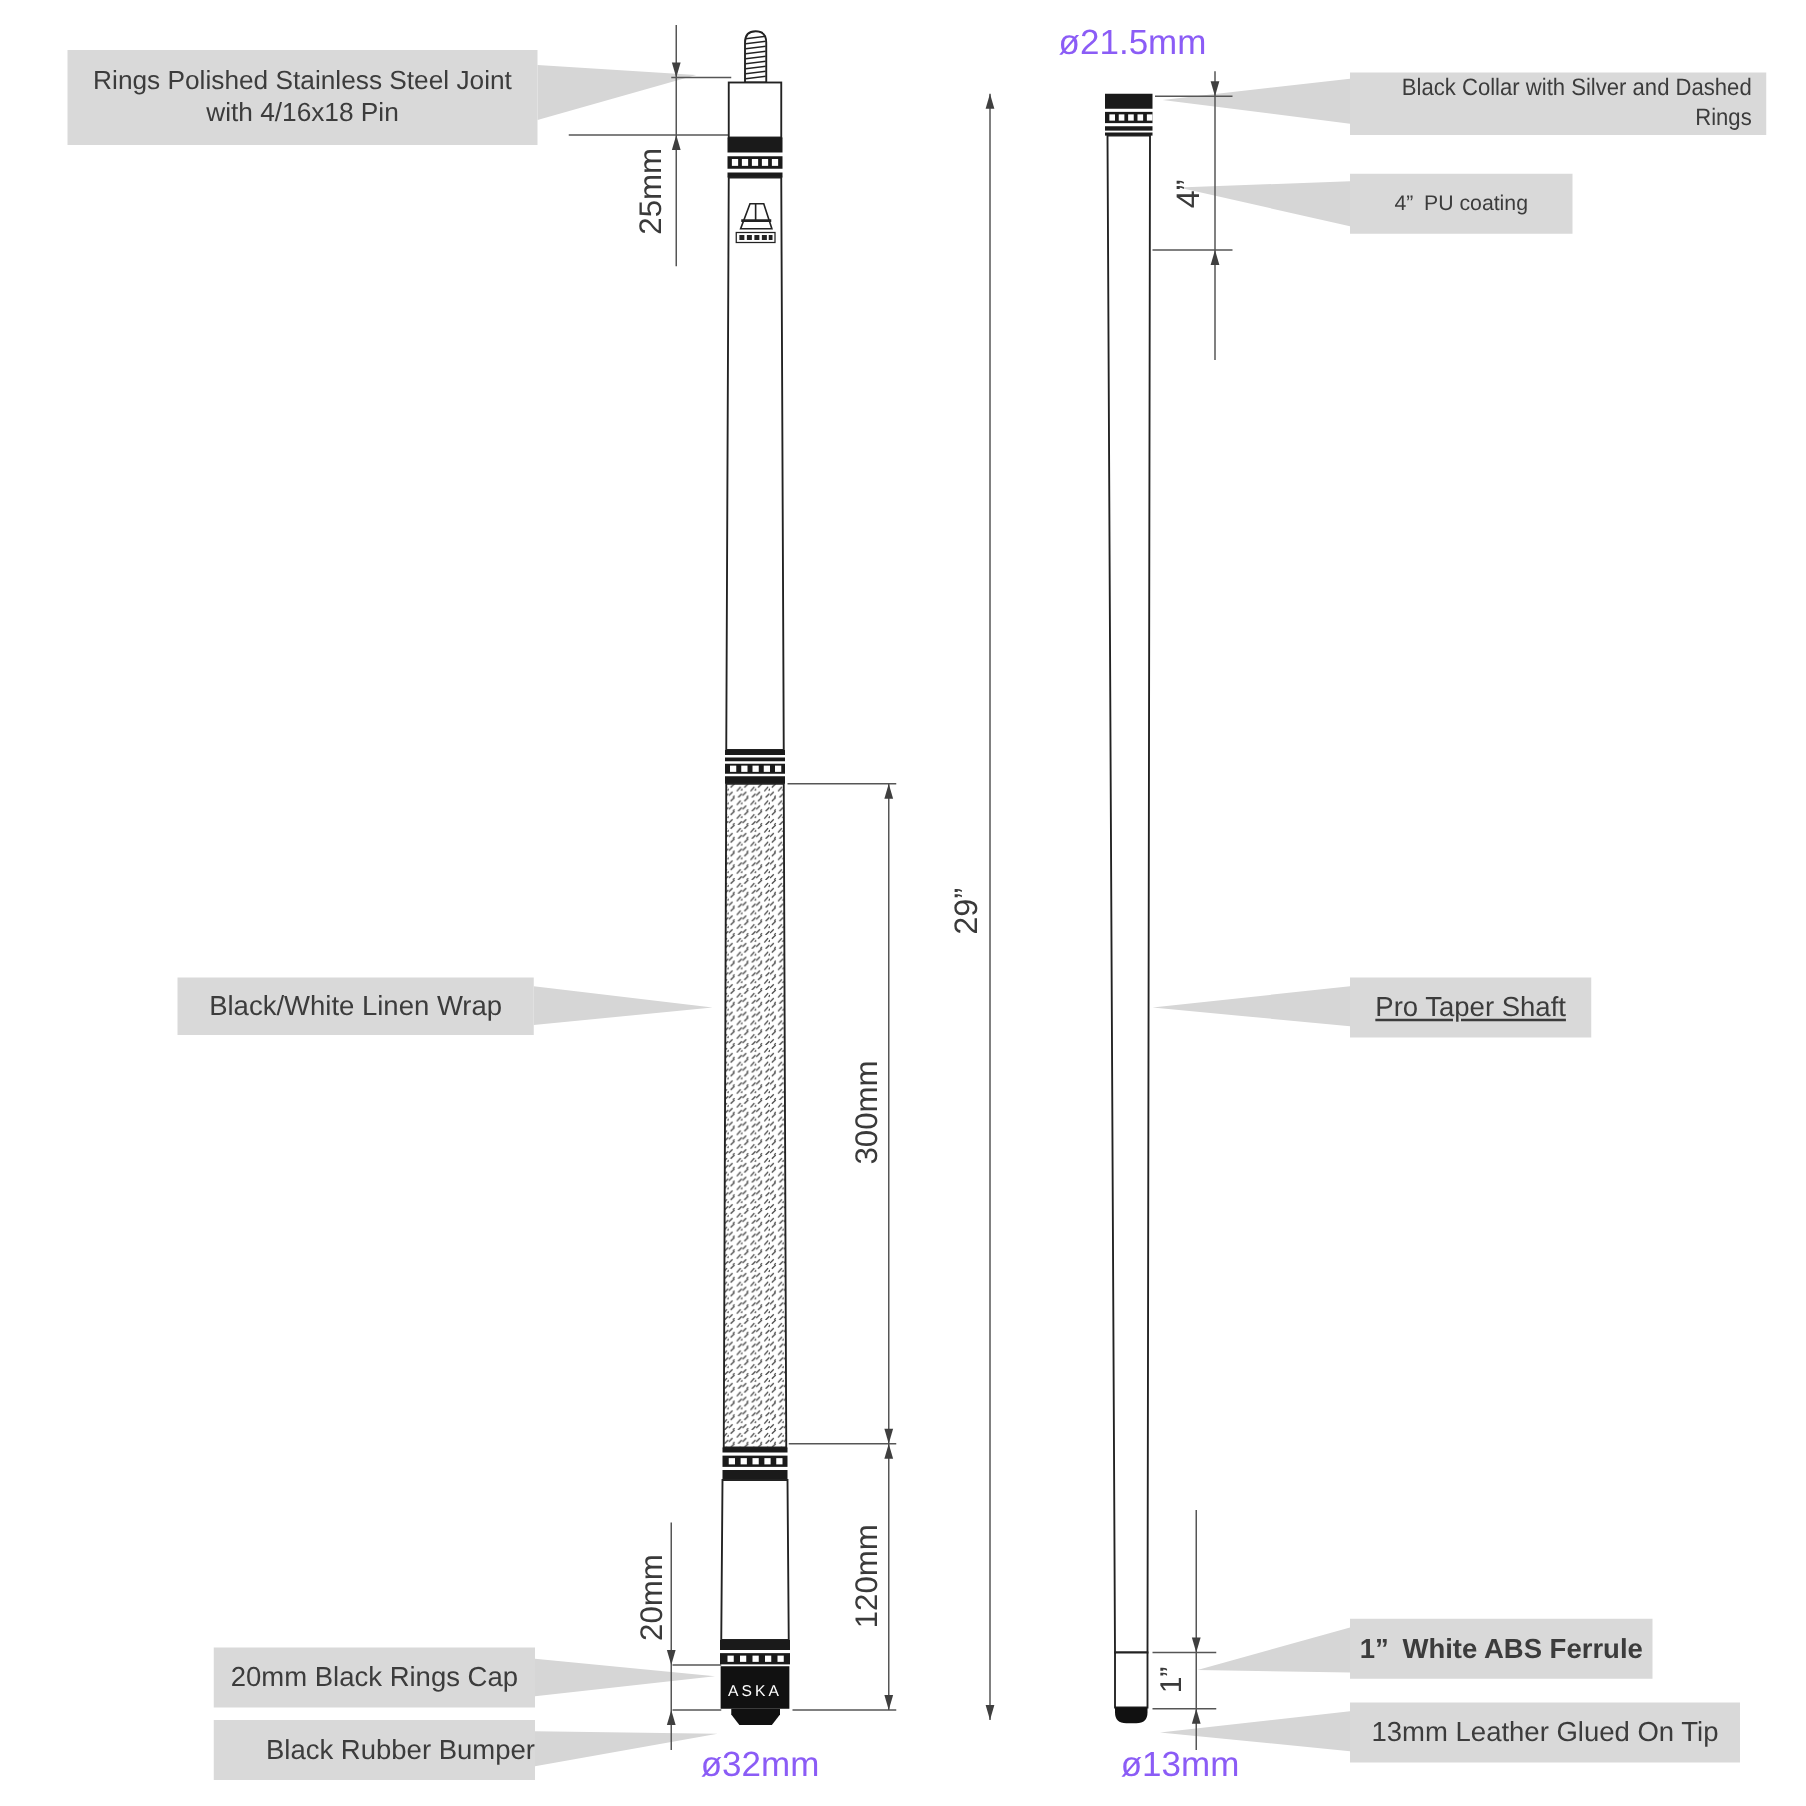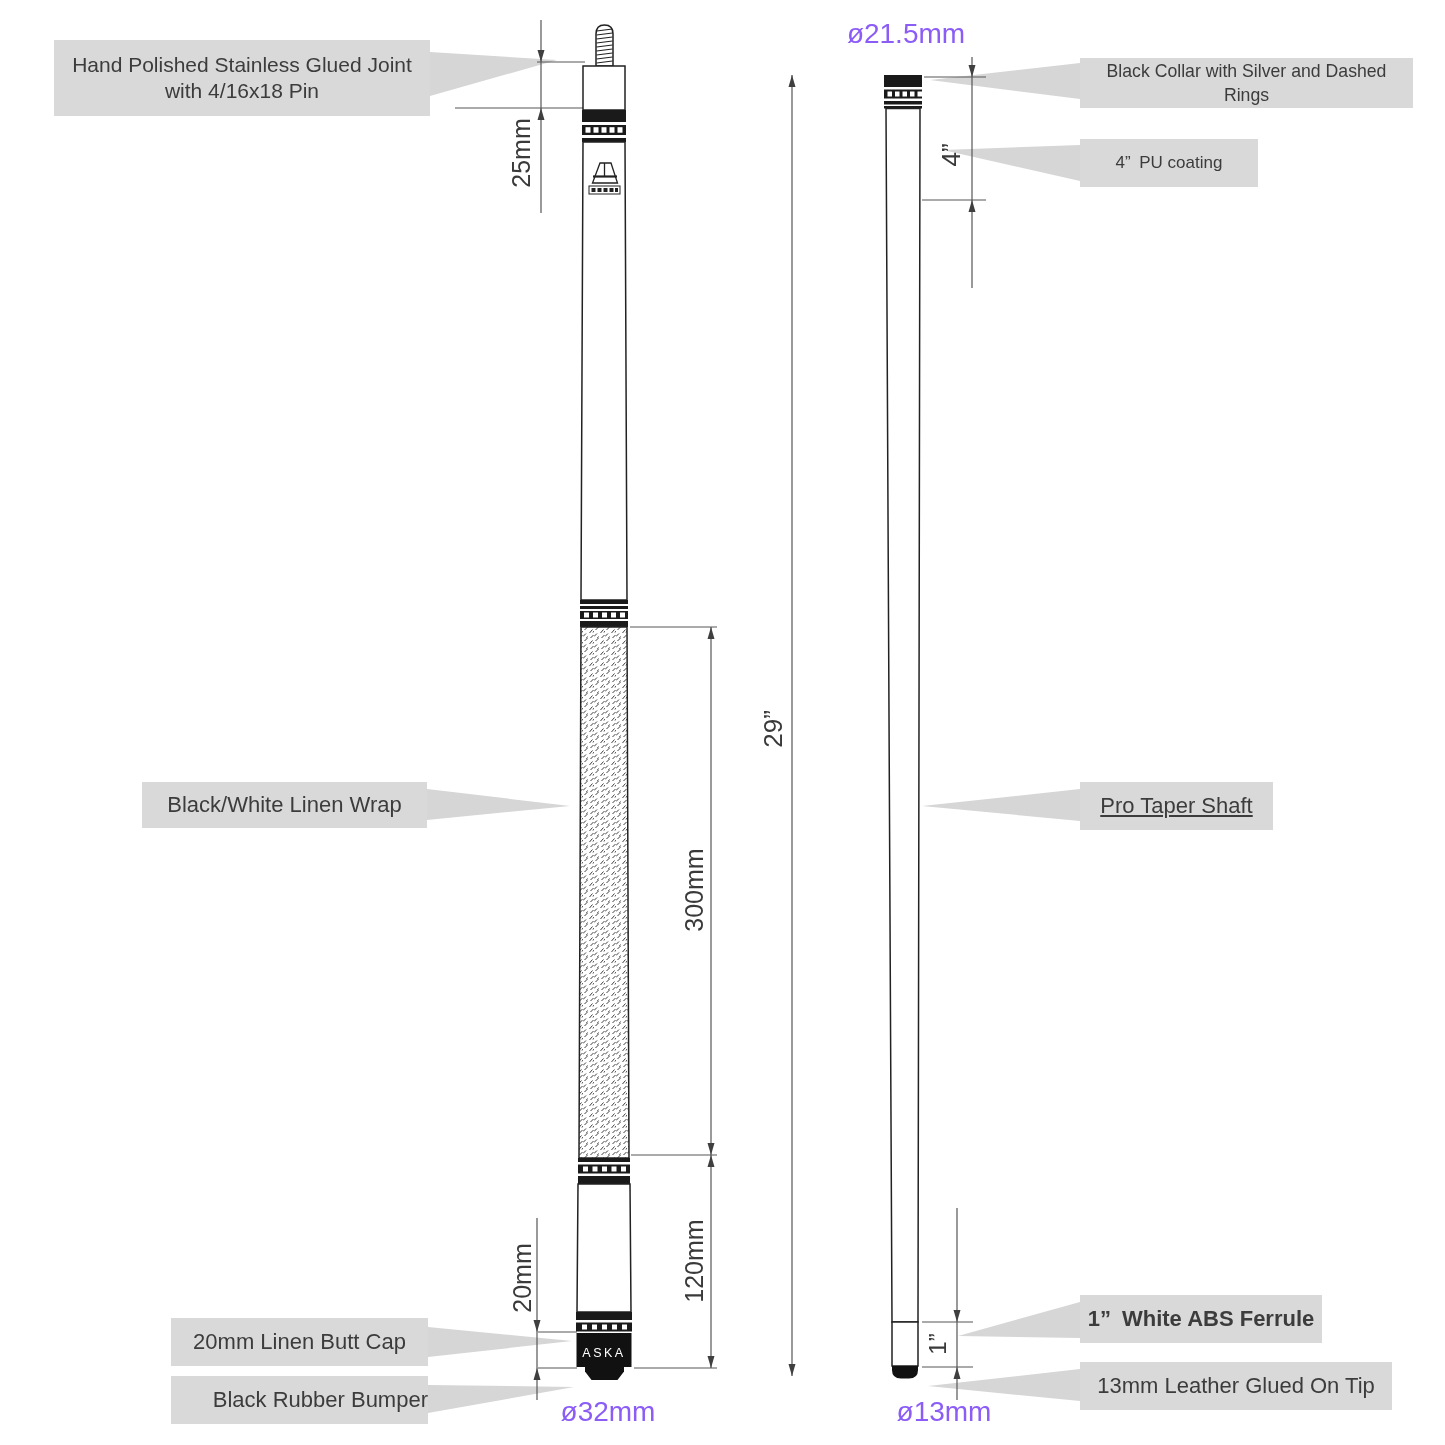--- a/index.html
+++ b/index.html
@@ -17,21 +17,21 @@
   .vdim{
     position:absolute;z-index:2;white-space:nowrap;color:#3a3a3a;
     transform:translate(-50%,-50%) rotate(-90deg);
     font-size:25px;
   }
   .hdim{
     position:absolute;z-index:2;white-space:nowrap;color:#8b5cf6;
     transform:translate(-50%,-50%);
     font-size:28px;
   }
-  .condensed{font-size:19px;}
+  .condensed{font-size:19px;text-align:right;}
   .condensed .lbl{transform:scaleX(0.93);}
   .inch{font-size:26px;}
 </style>
 </head>
 <body>
 
 <div id="canvas">
 
   <svg id="diagram-svg" width="1445" height="1445" viewBox="0 0 1445 1445">
     <defs>
@@ -215,29 +215,29 @@
         <rect x="884" y="101" width="38" height="3.5" fill="#1a1a1a"></rect>
         <rect x="884" y="106" width="38" height="2.5" fill="#1a1a1a"></rect>
       </g>
       <polygon points="886,108.5 920,108.5 918,1322 892,1322" fill="#ffffff" stroke="#222222" stroke-width="1.5"></polygon>
       <polygon points="892,1322 918,1322 918,1366 892,1366" fill="#ffffff" stroke="#222222" stroke-width="1.5"></polygon>
       <path d="M892,1366 L918,1366 L918,1370 Q918,1378.5 909,1378.5 L901,1378.5 Q892,1378.5 892,1370 Z" fill="#111111"></path>
     </g>
   </svg>
 
   <div class="callout" style="left:54px;top:40px;width:376px;height:76px;font-size:21px;">
-    <span class="lbl"><span>Hand Polished Stainless Glued Joint</span><br><span>with 4/16x18 Pin</span></span>
+    <span class="lbl"><span>Rings Polished Stainless Steel Joint</span><br><span>with 4/16x18 Pin</span></span>
   </div>
 
   <div class="callout" style="left:142px;top:782px;width:285px;height:46px;">
     <span class="lbl">Black/White Linen Wrap</span>
   </div>
 
   <div class="callout" style="left:171px;top:1318px;width:257px;height:48px;">
-    <span class="lbl">20mm Linen Butt Cap</span>
+    <span class="lbl">20mm Black Rings Cap</span>
   </div>
 
   <div class="callout" style="left:171px;top:1376px;width:257px;height:48px;justify-content:flex-end;">
     <span class="lbl">Black Rubber Bumper</span>
   </div>
 
   <div class="callout condensed" style="left:1080px;top:58px;width:333px;height:50px;">
     <span class="lbl">Black Collar with Silver and Dashed Rings</span>
   </div>
 

